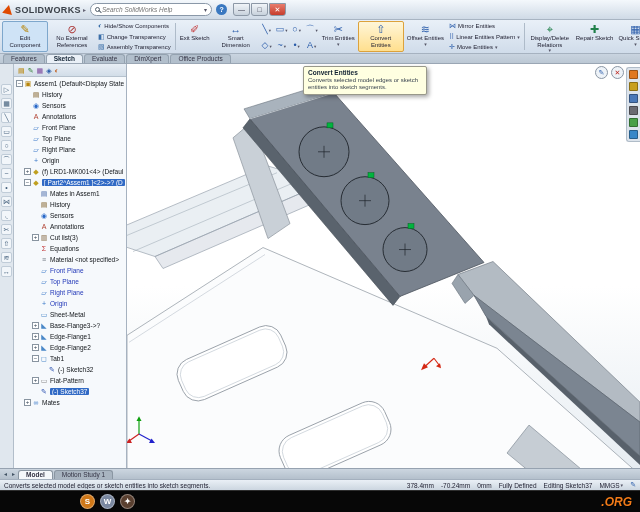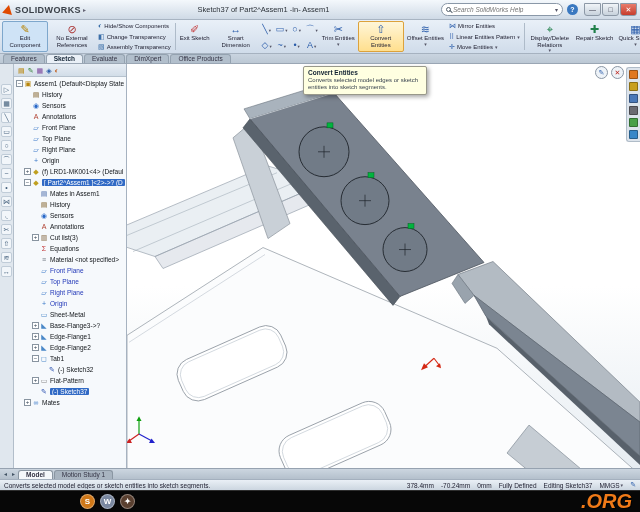--- a/index.html
+++ b/index.html
@@ -106,34 +106,33 @@
   .sb-units { display:flex; align-items:center; gap:1px; }
   .sb-caret { font-size:5px; color:#556; }
   .sb-pencil { font-size:7px; color:#2a5caa; }
 
   .banner { height:22px; flex:none; display:flex; align-items:center; background:#070707; border-top:1px solid #2e2e2e; }
   #badges { display:flex; gap:5px; margin-left:80px; }
   .badge { width:15px; height:15px; border-radius:50%; color:#fff; font-size:8px; font-weight:bold;
     display:flex; align-items:center; justify-content:center; border:1px solid rgba(255,255,255,.35); }
   .site-wrap { margin-left:auto; margin-right:8px; display:flex; align-items:baseline; font-style:italic; font-weight:bold; }
   .site-name { font-size:16px; color:#f07a18; letter-spacing:1px; text-shadow:1px 1px 0 #000, -1px 1px 0 #000, 0 0 2px #5a2800; }
-  .site-tld { font-size:20px; color:#f07a18; text-shadow:1px 1px 0 #000; }
+  .site-tld { font-size:12px; color:#f07a18; text-shadow:1px 1px 0 #000; }
 </style>
 </head>
 <body>
 
 <div id="app">
 
   <div class="titlebar">
     <div class="logo">
       <span class="logo-mark"></span>
       <span class="logo-text">SOLIDWORKS</span>
       <span class="logo-arrow">▸</span>
     </div>
-    <div class="win-title">Sketch37 of Part2^Assem1 -in- Assem1</div>
     <div class="searchbox">
       <span class="mag"></span>
       <input placeholder="Search SolidWorks Help" style="">
       <span class="search-caret">▾</span>
     </div>
     <div class="helpbtn">?</div>
     <div id="winbtns">
         <div class="wbtn minimize-button">—</div>
         <div class="wbtn maximize-button">□</div>
         <div class="wbtn close-button">✕</div>

